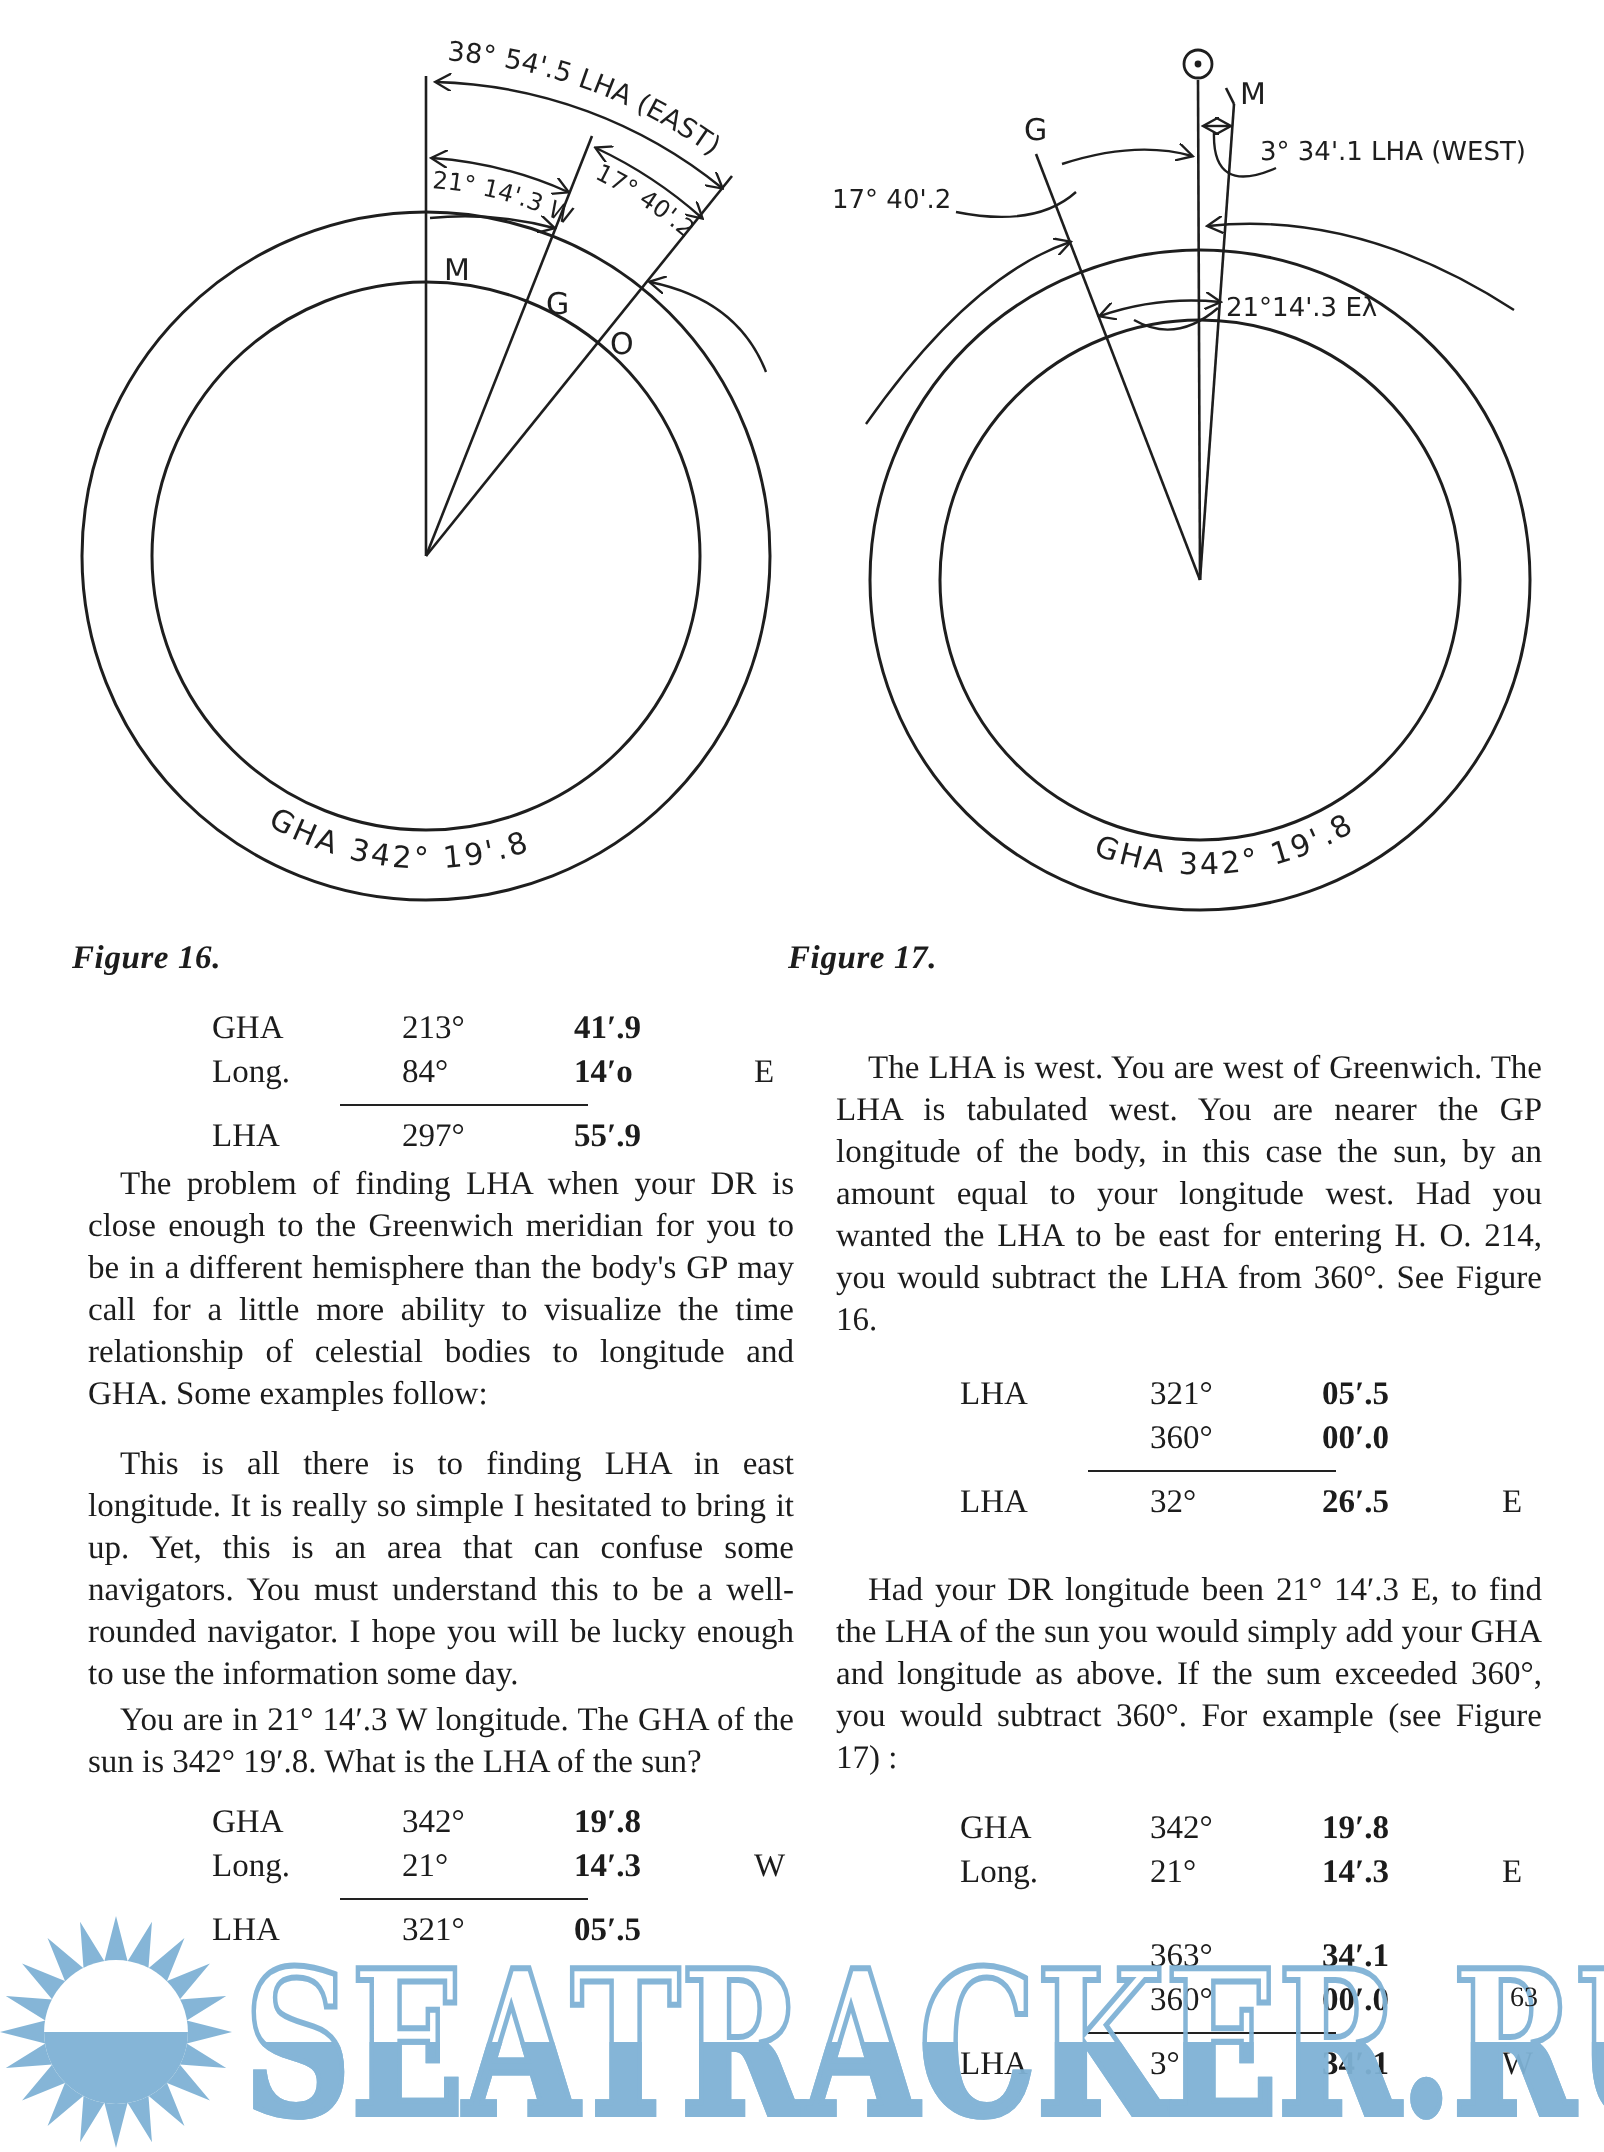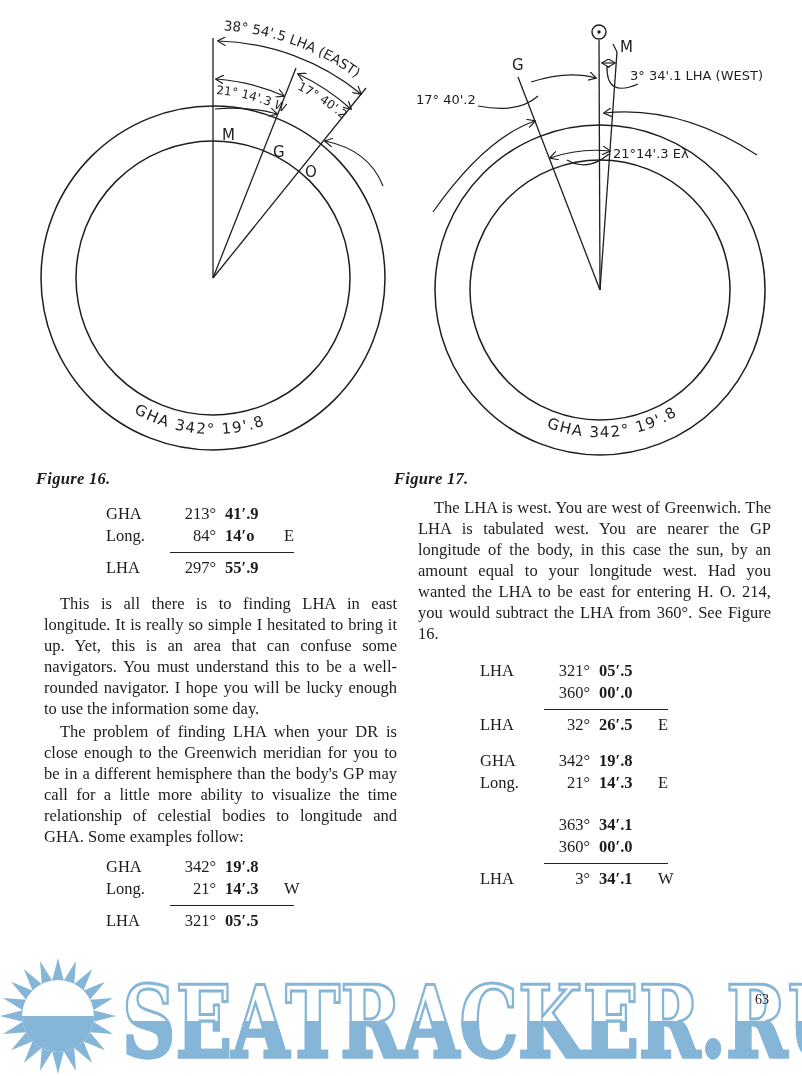--- a/index.html
+++ b/index.html
@@ -9,23 +9,23 @@
   }
   svg{position:absolute;}
   svg text{font-family:"DejaVu Sans", sans-serif; fill:#1e1e1e;}
   .figcap{
     position:absolute; top:469px; font:italic 600 16.5px "Liberation Serif", serif;
     letter-spacing:.3px;
   }
   .col{position:absolute; top:497px; width:353px; font-size:16.5px; line-height:21px;}
   .para{margin:0; text-align:justify; text-indent:16px;}
   .calc{margin-left:62px; line-height:22px;}
-  .calc .row{display:flex;}
+  .calc .row{display:flex;gap:31px;}
   .calc .lab{width:64px;}
-  .calc .deg{width:46px; text-align:right;}
+  .calc .deg{width:46px; }
   .calc .min{width:52px; padding-left:9px;font-weight:bold;}
   .calc .suf{padding-left:7px;}
   .calc .rule{border-top:1.5px solid #222; width:124px; margin:5px 0 4px 64px;}
   .calc .gap{height:20px;}
   .wm-text{
     position:absolute; left:122px; top:963px; z-index:6; white-space:nowrap;
     font-family:"DejaVu Serif", serif; font-weight:700; font-size:100px;
     color:transparent;
     background:linear-gradient(to bottom, rgba(127,178,213,0) 0%, rgba(127,178,213,0) 49%, #7fb2d5 49%, #7fb2d5 100%);
     -webkit-background-clip:text; background-clip:text;
@@ -118,22 +118,23 @@
           <span class="suf">E</span>
       </div>
       <div class="rule"></div>
       <div class="row">
         <span class="lab">LHA</span>
           <span class="deg">297°</span>
           <span class="min">55′.9</span>
           <span class="suf"></span>
       </div>
     </div>
+    <p class="para" style="margin-top:2px">The problem of finding LHA when your DR is close enough to the Greenwich meridian for you to be in a different hemisphere than the body's GP may call for a little more ability to visualize the time relationship of celestial bodies to longitude and GHA. Some examples follow:</p>
     <p class="para" style="margin-top:14px">This is all there is to finding LHA in east longitude. It is really so simple I hesitated to bring it up. Yet, this is an area that can confuse some navigators. You must understand this to be a well-rounded navigator. I hope you will be lucky enough to use the information some day.</p>
-    <p class="para" style="margin-top:2px">The problem of finding LHA when your DR is close enough to the Greenwich meridian for you to be in a different hemisphere than the body's GP may call for a little more ability to visualize the time relationship of celestial bodies to longitude and GHA. Some examples follow:</p>
+    <p class="para" style="margin-top:2px">You are in 21° 14′.3 W longitude. The GHA of the sun is 342° 19′.8. What is the LHA of the sun?</p>
     <div class="calc" style="margin-top:9px">
       <div class="row">
         <span class="lab">GHA</span>
           <span class="deg">342°</span>
           <span class="min">19′.8</span>
           <span class="suf"></span>
       </div>
       <div class="row">
         <span class="lab">Long.</span>
           <span class="deg">21°</span>
@@ -144,21 +145,21 @@
       <div class="row">
         <span class="lab">LHA</span>
           <span class="deg">321°</span>
           <span class="min">05′.5</span>
           <span class="suf"></span>
       </div>
     </div>
   </div>
 
   <div class="col" style="left:418px">
-    <p class="para" style="margin-top:0">The LHA is west. You are west of Greenwich. The LHA is tabulated west. You are nearer the GP longitude of the body, in this case the sun, by an amount equal to your longitude west. Had you wanted the LHA to be east for entering H. O. 214, you would subtract the LHA from 360°. See Figure 16.</p>
+    <p class="para" style="margin-top:26px">The LHA is west. You are west of Greenwich. The LHA is tabulated west. You are nearer the GP longitude of the body, in this case the sun, by an amount equal to your longitude west. Had you wanted the LHA to be east for entering H. O. 214, you would subtract the LHA from 360°. See Figure 16.</p>
     <div class="calc" style="margin-top:16px">
       <div class="row">
         <span class="lab">LHA</span>
           <span class="deg">321°</span>
           <span class="min">05′.5</span>
           <span class="suf"></span>
       </div>
       <div class="row">
         <span class="lab"></span>
           <span class="deg">360°</span>
@@ -166,20 +167,21 @@
           <span class="suf"></span>
       </div>
       <div class="rule"></div>
       <div class="row">
         <span class="lab">LHA</span>
           <span class="deg">32°</span>
           <span class="min">26′.5</span>
           <span class="suf">E</span>
       </div>
     </div>
+    <p class="para" style="margin-top:22px">Had your DR longitude been 21° 14′.3 E, to find the LHA of the sun you would simply add your GHA and longitude as above. If the sum exceeded 360°, you would subtract 360°. For example (see Figure 17) :</p>
     <div class="calc" style="margin-top:14px">
       <div class="row">
         <span class="lab">GHA</span>
           <span class="deg">342°</span>
           <span class="min">19′.8</span>
           <span class="suf"></span>
       </div>
       <div class="row">
         <span class="lab">Long.</span>
           <span class="deg">21°</span>

